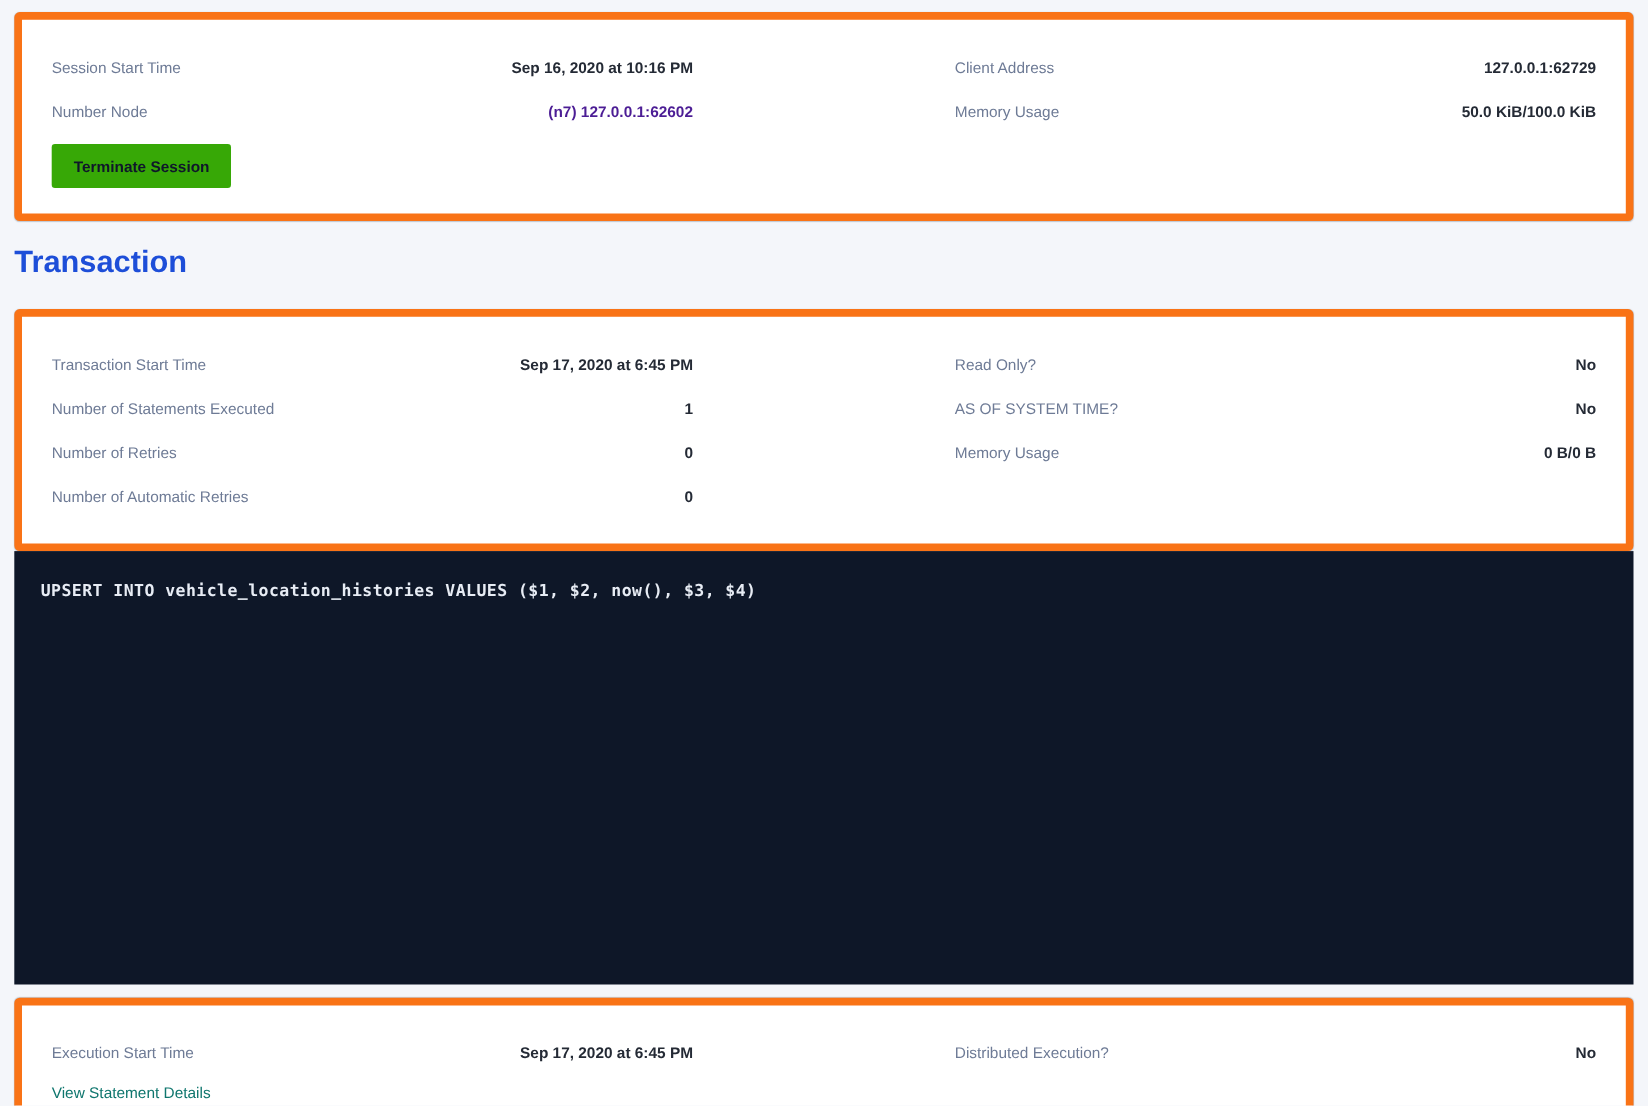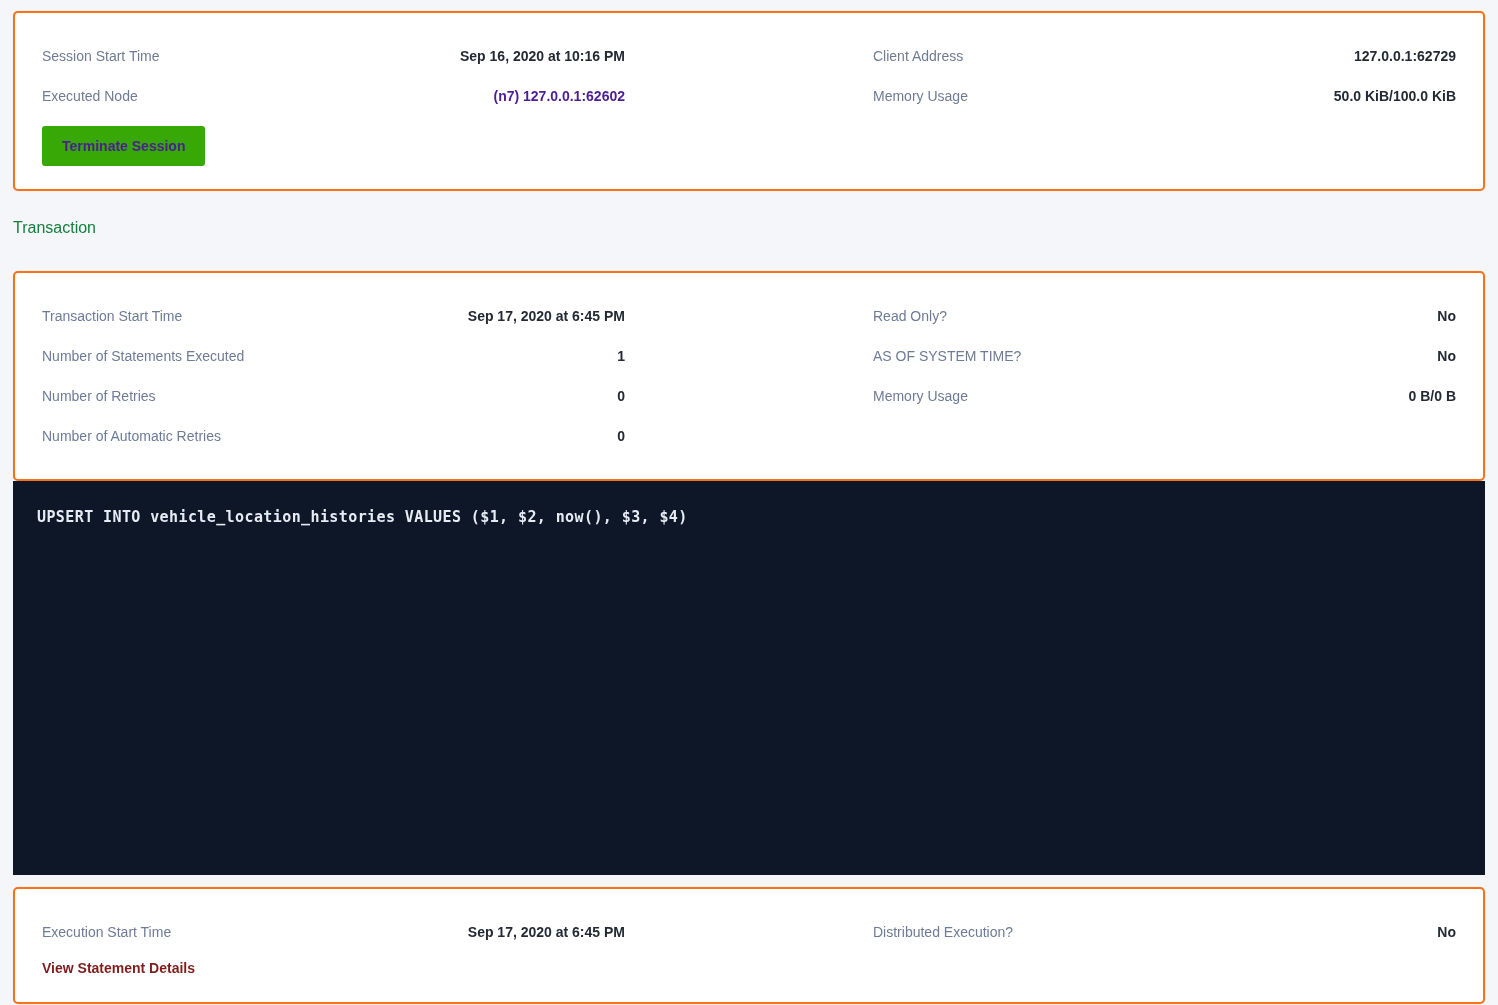--- a/index.html
+++ b/index.html
@@ -9,21 +9,21 @@
     height: 1005px;
     background: #f4f6fa;
     font-family: "Liberation Sans", sans-serif;
     color: #242a35;
     overflow: hidden;
   }
   .page { padding: 11px 13px 0; }
 
   .card {
     background: #ffffff;
-    border: 2px solid #f97316;
+    border: 7px solid #f97316;
     border-radius: 5px;
     padding: 23px 27px;
     display: flex;
     justify-content: space-between;
     box-shadow: 0 0 1px rgba(67, 90, 111, 0.3);
   }
   .card .col { width: 583px; }
 
   .kv {
     display: flex;
@@ -37,33 +37,33 @@
   .kv .value { font-weight: 700; color: #242a35; text-align: right; white-space: nowrap; }
   .kv .value.link { color: #4c1d95; }
 
   .btn {
     display: inline-block;
     margin-top: 10px;
     height: 40px;
     line-height: 40px;
     padding: 0 20px;
     background: #37a806;
-    color: #4c1d95;
+    color: #0f172a;
     font-family: inherit;
     font-size: 14px;
     font-weight: 700;
     border: none;
     border-radius: 3px;
     cursor: pointer;
   }
 
   .section-heading {
-    font-size: 16px;
-    font-weight: 400;
-    color: #15803d;
+    font-size: 28px;
+    font-weight: 700;
+    color: #1d4ed8;
     line-height: 24px;
     margin: 25px 0 31px 0;
   }
 
   .sql-box {
     background: #0e1728;
     height: 394px;
     padding: 27px 24px;
   }
   .sql-box pre {
@@ -74,41 +74,41 @@
     letter-spacing: 0.4px;
     color: #e7ecf4;
     white-space: pre-wrap;
   }
 
   .exec-card { margin-top: 12px; }
 
   .details-link {
     display: inline-block;
     margin-top: 5px;
-    color: #7f1d1d;
+    color: #0f766e;
     font-size: 14px;
-    font-weight: 700;
+    font-weight: 400;
     line-height: 22px;
     text-decoration: none;
     cursor: pointer;
   }
 </style>
 </head>
 <body>
 
 <div class="page">
 
   <section class="card">
     <div class="col">
       <div class="kv">
         <span class="label">Session Start Time</span>
         <span class="value">Sep 16, 2020 at 10:16 PM</span>
       </div>
       <div class="kv">
-        <span class="label">Executed Node</span>
+        <span class="label">Number Node</span>
         <a class="value link">(n7) 127.0.0.1:62602</a>
       </div>
       <button class="btn">Terminate Session</button>
     </div>
     <div class="col">
       <div class="kv">
         <span class="label">Client Address</span>
         <span class="value">127.0.0.1:62729</span>
       </div>
       <div class="kv">

